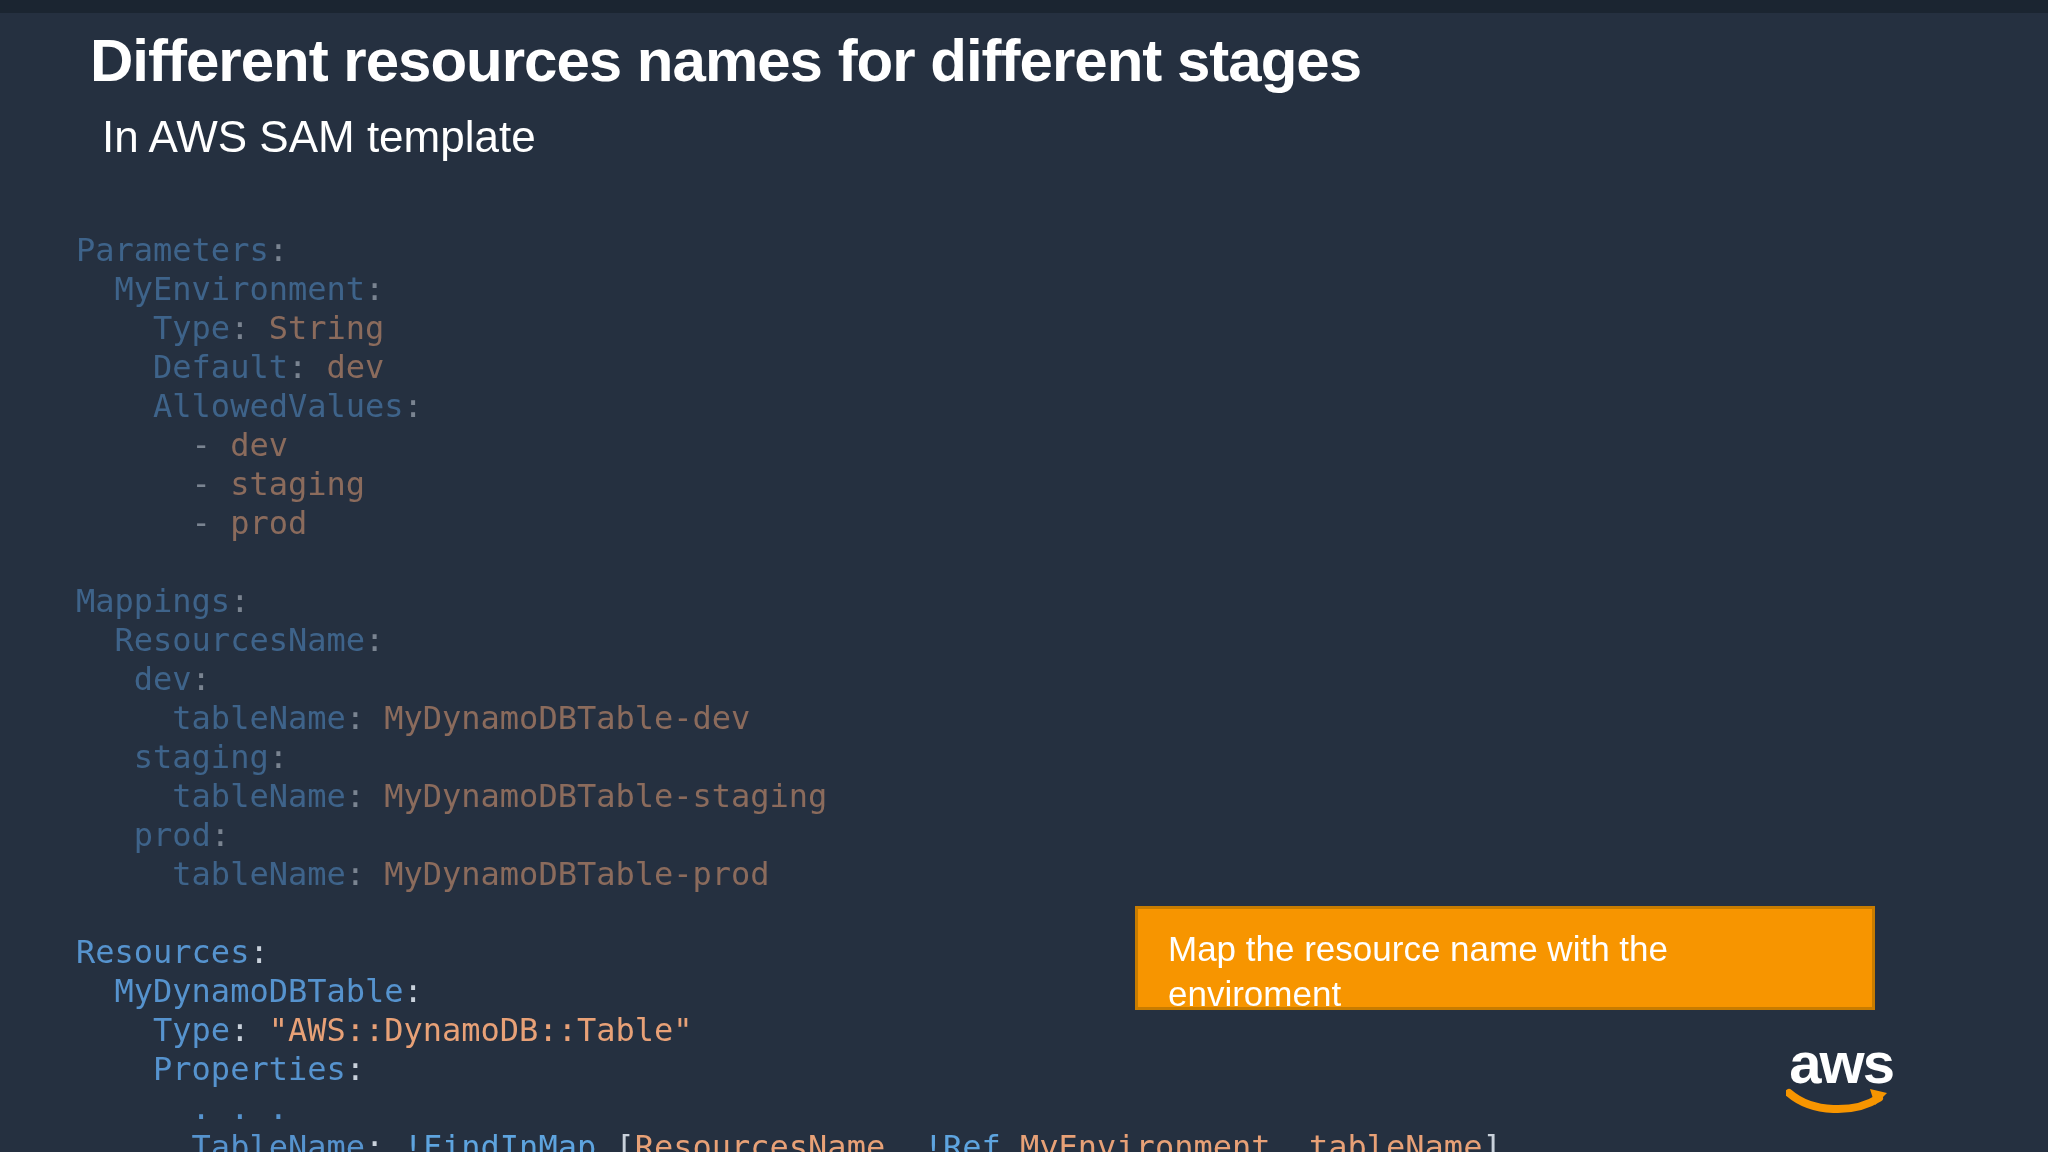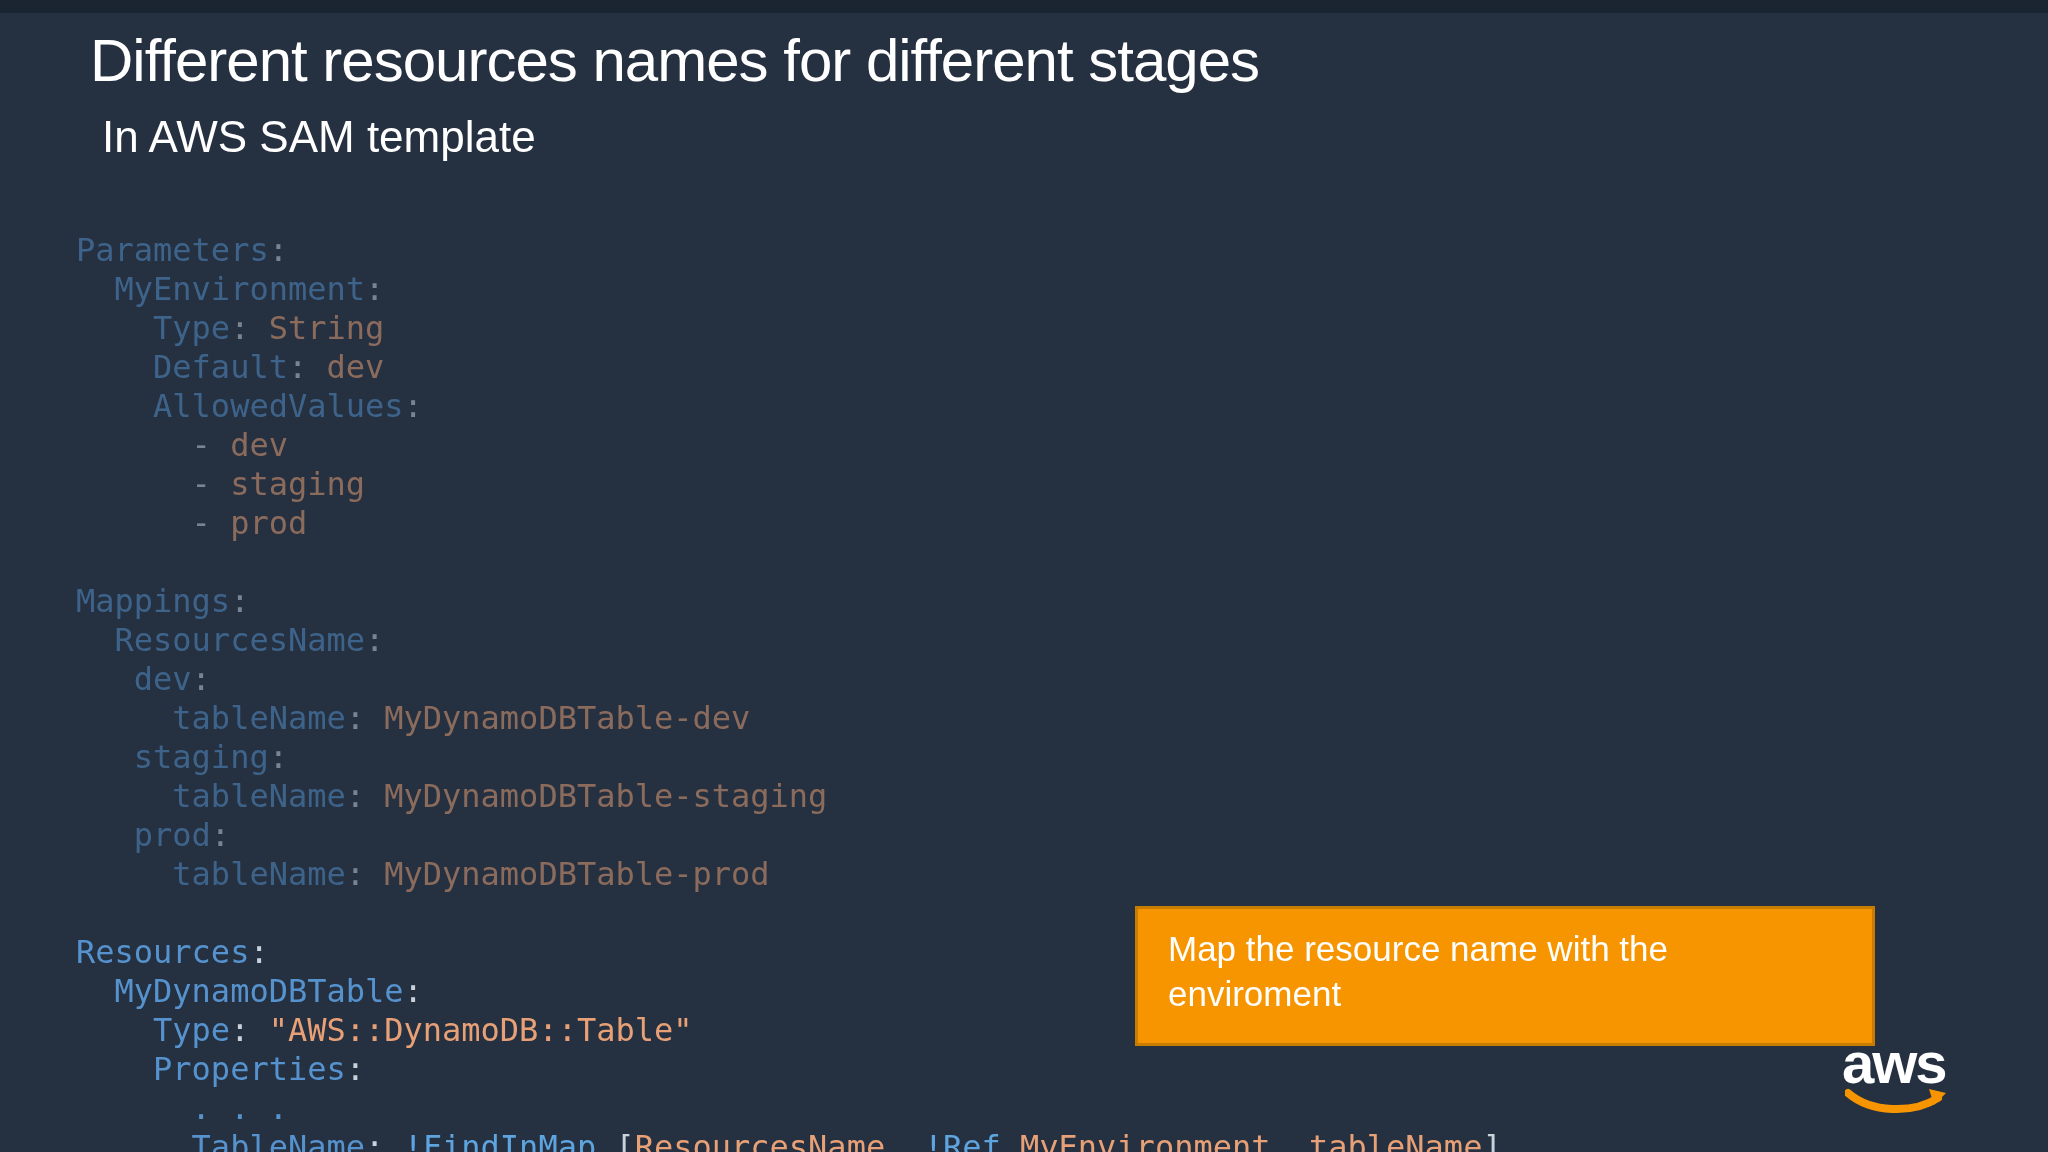--- a/index.html
+++ b/index.html
@@ -26,21 +26,21 @@
   .top-strip {
     position: absolute;
     left: 0; top: 0;
     width: 2048px; height: 13px;
     background: var(--top-strip);
   }
   .slide-title {
     position: absolute;
     left: 90px; top: 26px;
     font-size: 60px;
-    font-weight: normal;
+    font-weight: bold;
     letter-spacing: -1px;
     color: var(--text);
     white-space: nowrap;
   }
   .slide-subtitle {
     position: absolute;
     left: 102px; top: 112px;
     font-size: 44px;
     font-weight: normal;
     color: var(--text);
@@ -56,34 +56,34 @@
   }
   .code-block { margin-bottom: 39px; }
   .code-block.dim { opacity: 0.52; margin-top: 16px; }
   .c-key   { color: var(--code-key); }
   .c-tag   { color: var(--code-tag); }
   .c-punct { color: var(--code-punct); }
   .c-value { color: var(--code-value); }
   .callout {
     position: absolute;
     left: 1135px; top: 906px;
-    width: 740px; height: 140px;
+    width: 740px; height: 104px;
     background: var(--callout-bg);
     border: 3px solid var(--callout-border);
     padding: 17px 30px;
     font-size: 35px;
     line-height: 45px;
     color: var(--text);
   }
   .callout-line { display: block; }
   .aws-logo {
     position: absolute;
-    left: 1842px; top: 1036px;
+    left: 1783px; top: 1036px;
     width: 110px;
-    text-align: left;
+    text-align: right;
   }
   .aws-logo-text {
     display: block;
     font-size: 58px;
     line-height: 54px;
     font-weight: 600;
     letter-spacing: -2px;
     color: var(--text);
   }
   .aws-logo-smile { display: block; margin: -2px auto 0 auto; }

